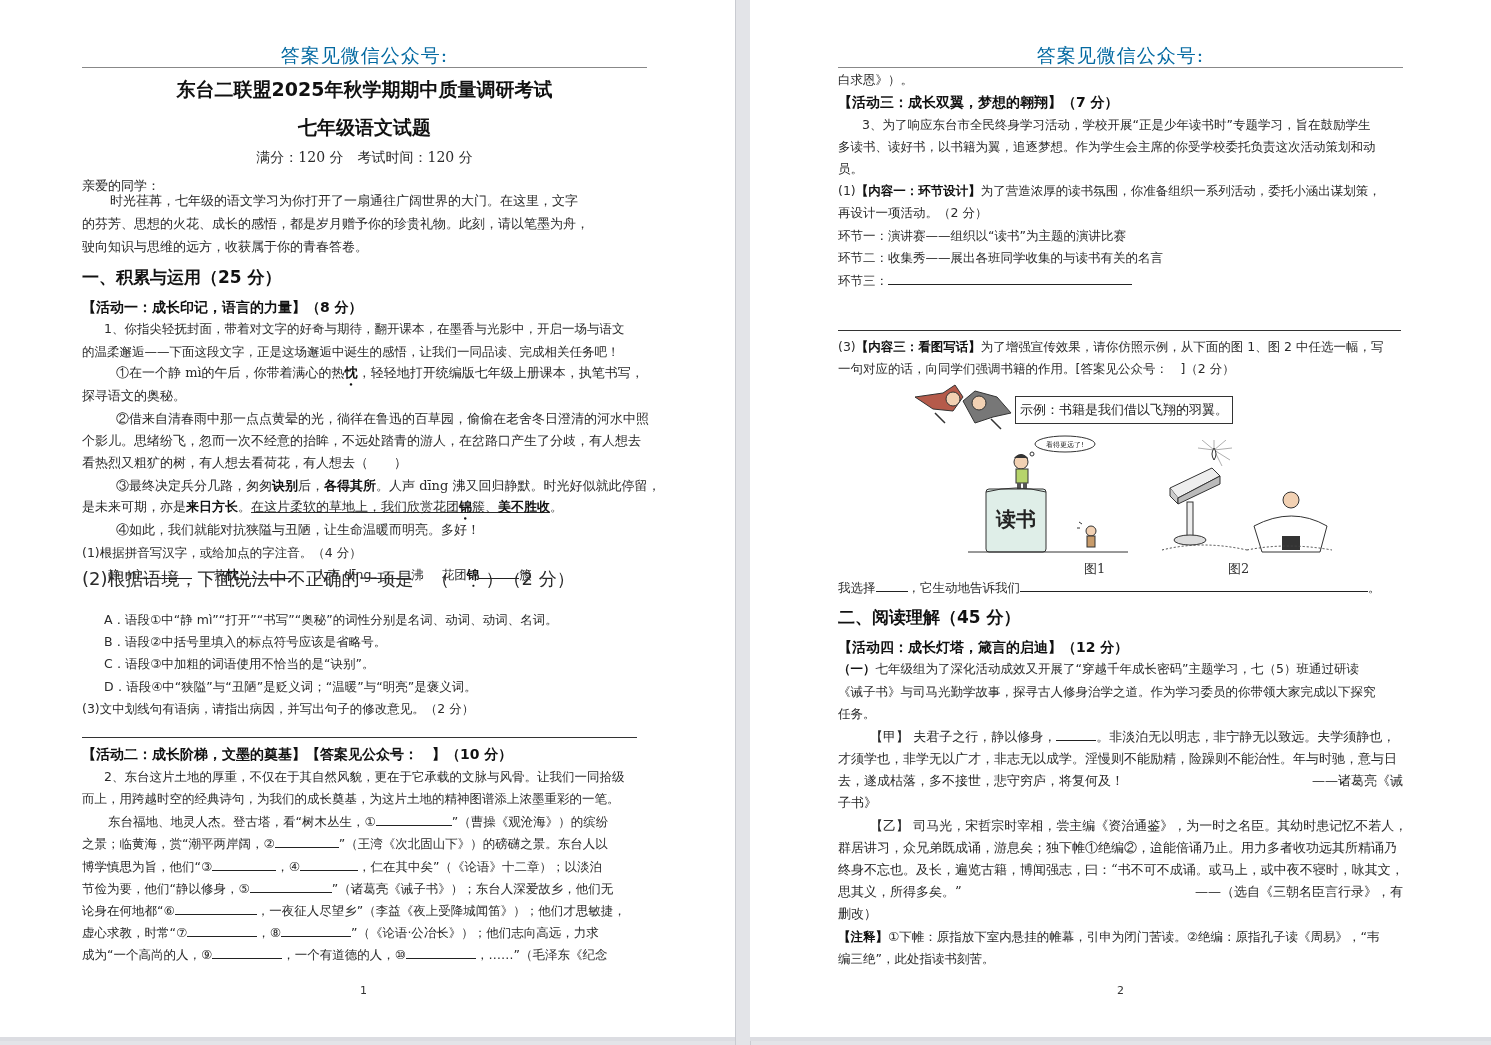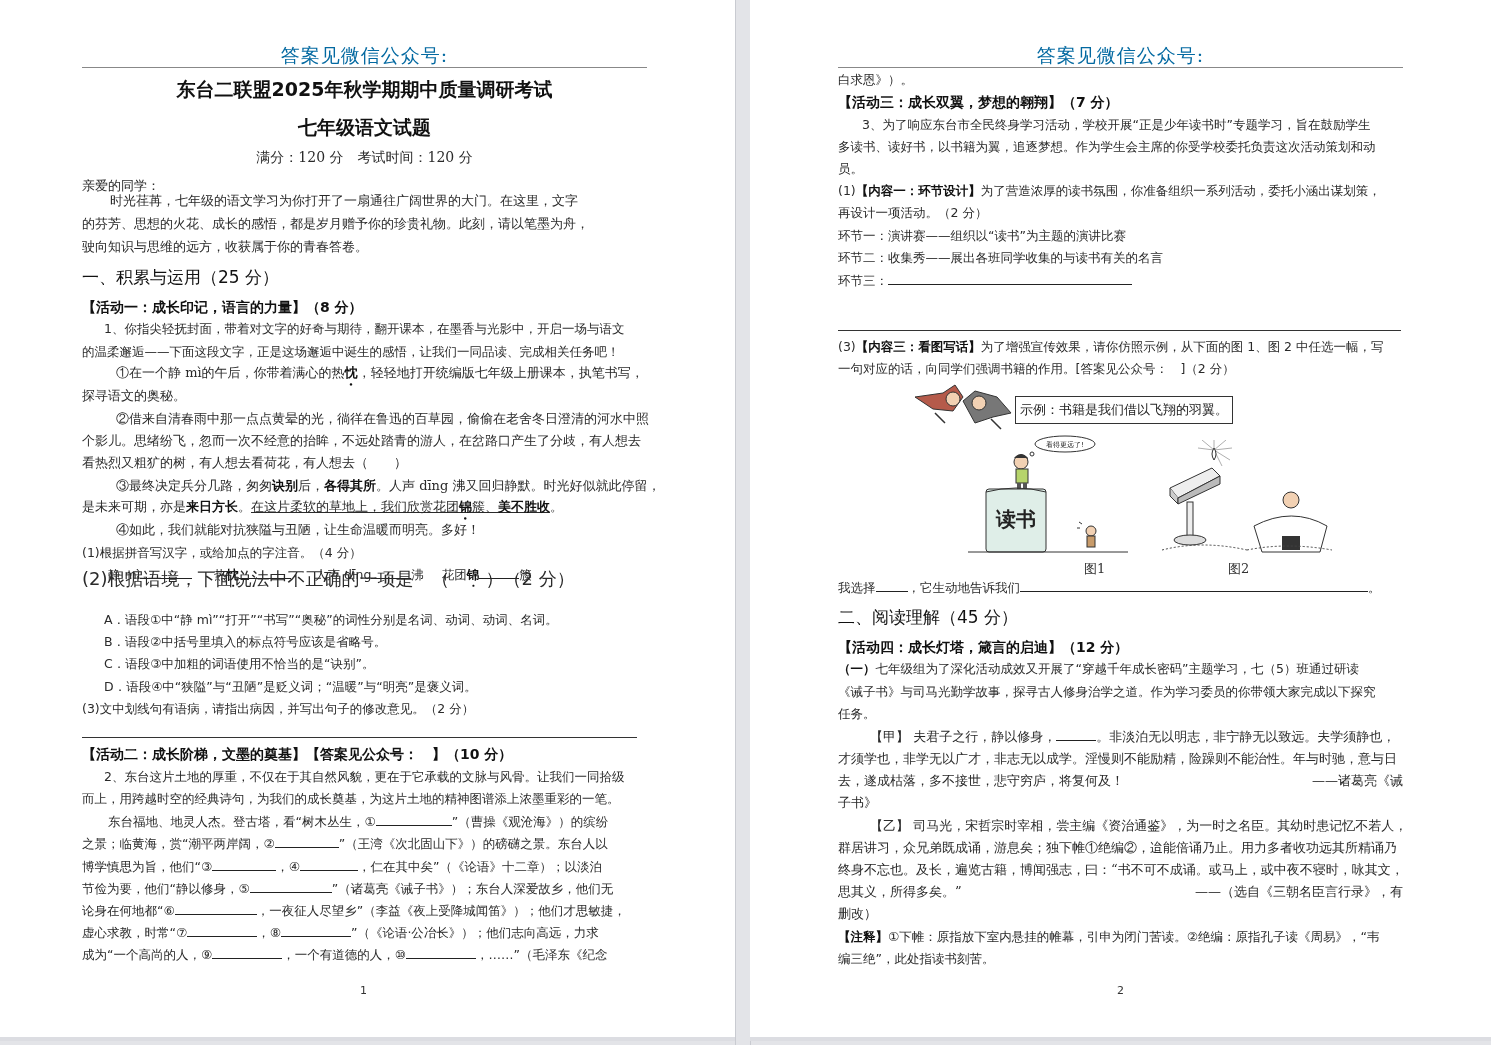--- a/index.html
+++ b/index.html
@@ -20,21 +20,21 @@
   .hdr {
     position:absolute; top:42px; text-align:center;
     font-size:19px; color:#0369a1; letter-spacing:1px; line-height:26px;
   }
   .hdr-rule { position:absolute; top:67px; height:1px; background:#888; }
 
   .line { position:absolute; white-space:nowrap; font-size:13px; line-height:20px; color:#2a2a2a; }
   .sans { font-family:"DejaVu Sans","Liberation Sans",sans-serif; }
   .b { font-weight:bold; color:#111; }
   .h-title { font-size:19px; font-weight:bold; color:#111; font-family:"DejaVu Sans","Liberation Sans",sans-serif; }
-  .h-sec { font-size:17px; font-weight:normal; color:#111; font-family:"DejaVu Sans","Liberation Sans",sans-serif; }
+  .h-sec { font-size:17px; font-weight:bold; color:#111; font-family:"DejaVu Sans","Liberation Sans",sans-serif; }
   .h-act { font-size:14px; font-weight:bold; color:#111; font-family:"DejaVu Sans","Liberation Sans",sans-serif; }
   .u { text-decoration:underline; }
   .dot { text-emphasis: dot; -webkit-text-emphasis: dot; text-emphasis-position: under; -webkit-text-emphasis-position: under; }
   .blank { display:inline-block; border-bottom:1px solid #222; height:14px; vertical-align:baseline; }
   .rule { position:absolute; height:1px; background:#333; }
   .pgnum { position:absolute; top:984px; font-size:11px; color:#333; font-family:"DejaVu Sans","Liberation Sans",sans-serif; }
 
   
   .fig { position:absolute; }
   .example-box { position:absolute; border:1px solid #333; padding:4px 4px; font-size:13px; line-height:18px; background:#fff; }

